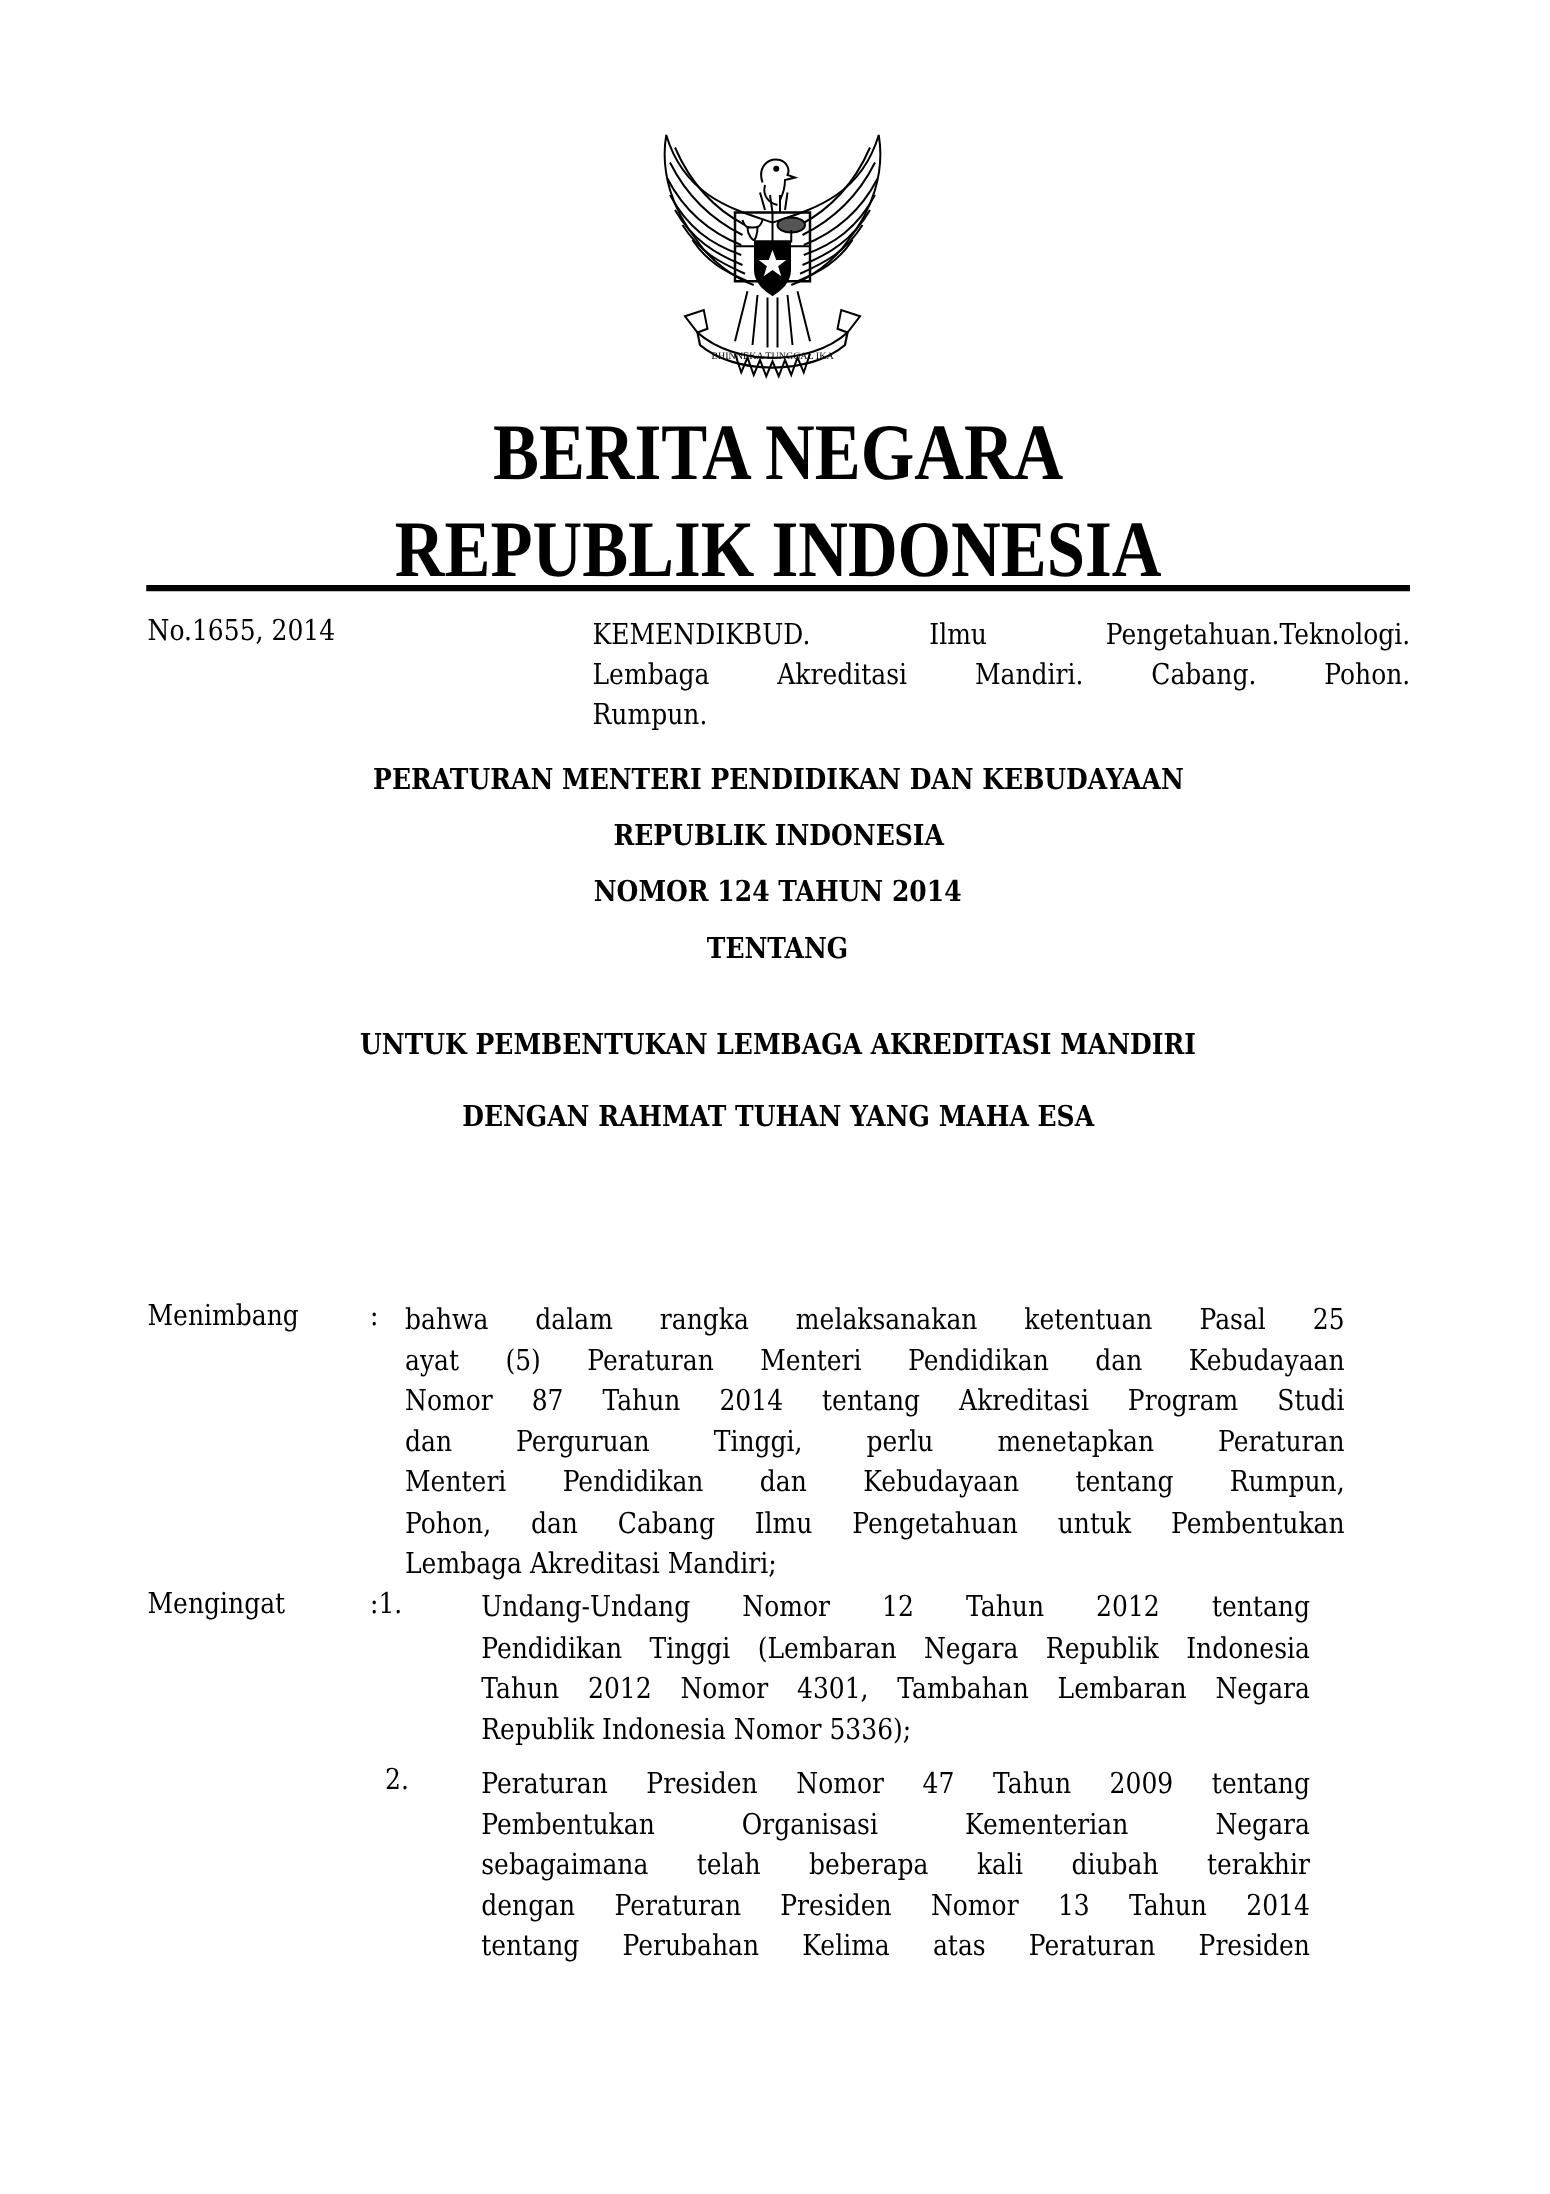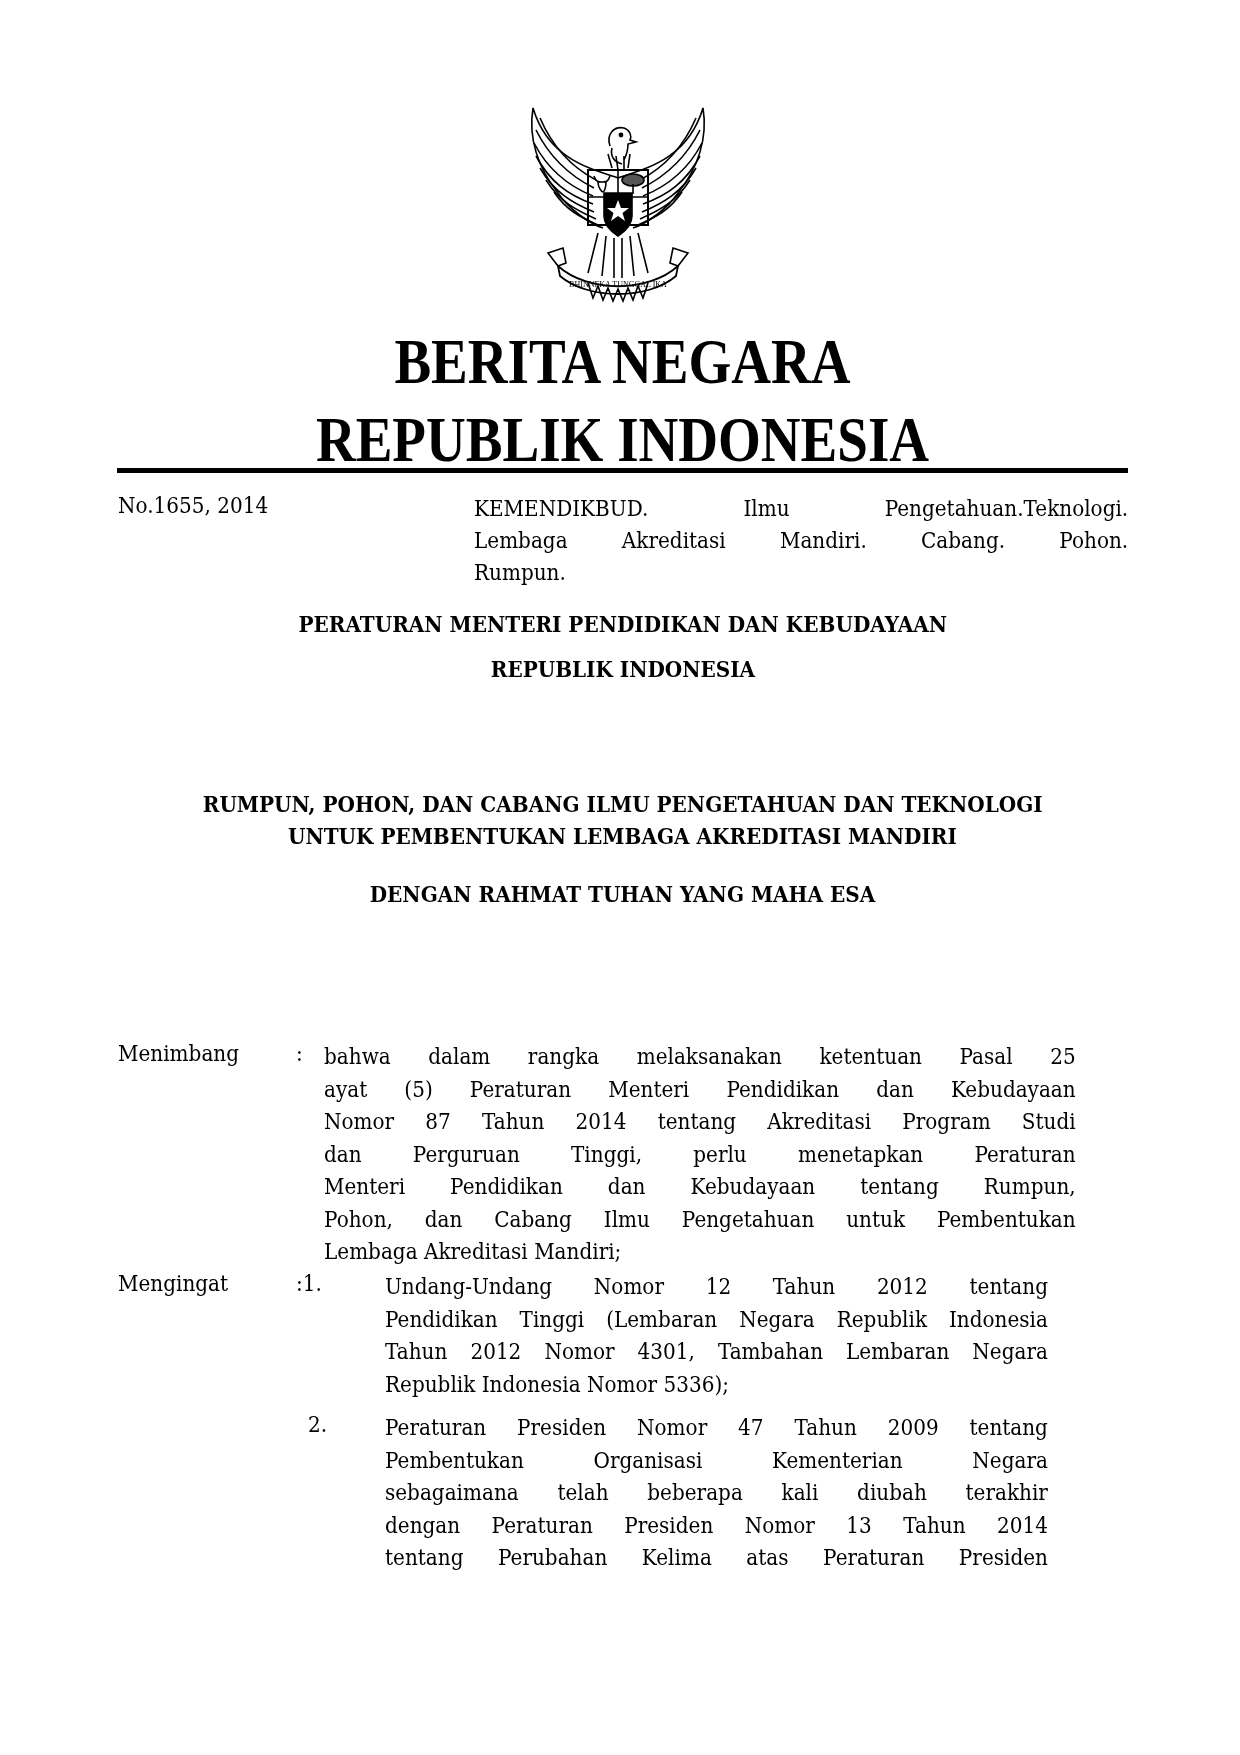--- a/index.html
+++ b/index.html
@@ -82,21 +82,22 @@
 
   <div class="body-text docno">No.1655, 2014</div>
   <div class="body-text subject">
     <span class="ln">KEMENDIKBUD. Ilmu Pengetahuan.Teknologi.</span>
     <span class="ln">Lembaga Akreditasi Mandiri. Cabang. Pohon.</span>
     <span class="ln last">Rumpun.</span>
   </div>
 
   <div class="center-line" style="top:610px"><span>PERATURAN MENTERI PENDIDIKAN DAN KEBUDAYAAN</span></div>
   <div class="center-line" style="top:655px"><span>REPUBLIK INDONESIA</span></div>
-  <div class="center-line" style="top:790px"><span>RUMPUN, POHON, DAN CABANG ILMU PENGETAHUAN DAN TEKNOLOGI</span></div>
+  <div class="center-line" style="top:700px"><span>NOMOR 124 TAHUN 2014</span></div>
+  <div class="center-line" style="top:745px"><span>TENTANG</span></div>
   <div class="center-line" style="top:822px"><span>UNTUK PEMBENTUKAN LEMBAGA AKREDITASI MANDIRI</span></div>
   <div class="center-line" style="top:880px"><span>DENGAN RAHMAT TUHAN YANG MAHA ESA</span></div>
 
   <div class="body-text label" style="left:118px; top:1040px">Menimbang</div>
   <div class="body-text label" style="left:296px; top:1040px">:</div>
   <div class="body-text para" style="left:324px; top:1040px; width:864px">
     <span class="ln">bahwa dalam rangka melaksanakan ketentuan Pasal 25</span>
     <span class="ln">ayat (5) Peraturan Menteri Pendidikan dan Kebudayaan</span>
     <span class="ln">Nomor 87 Tahun 2014 tentang Akreditasi Program Studi</span>
     <span class="ln">dan Perguruan Tinggi, perlu menetapkan Peraturan</span>

